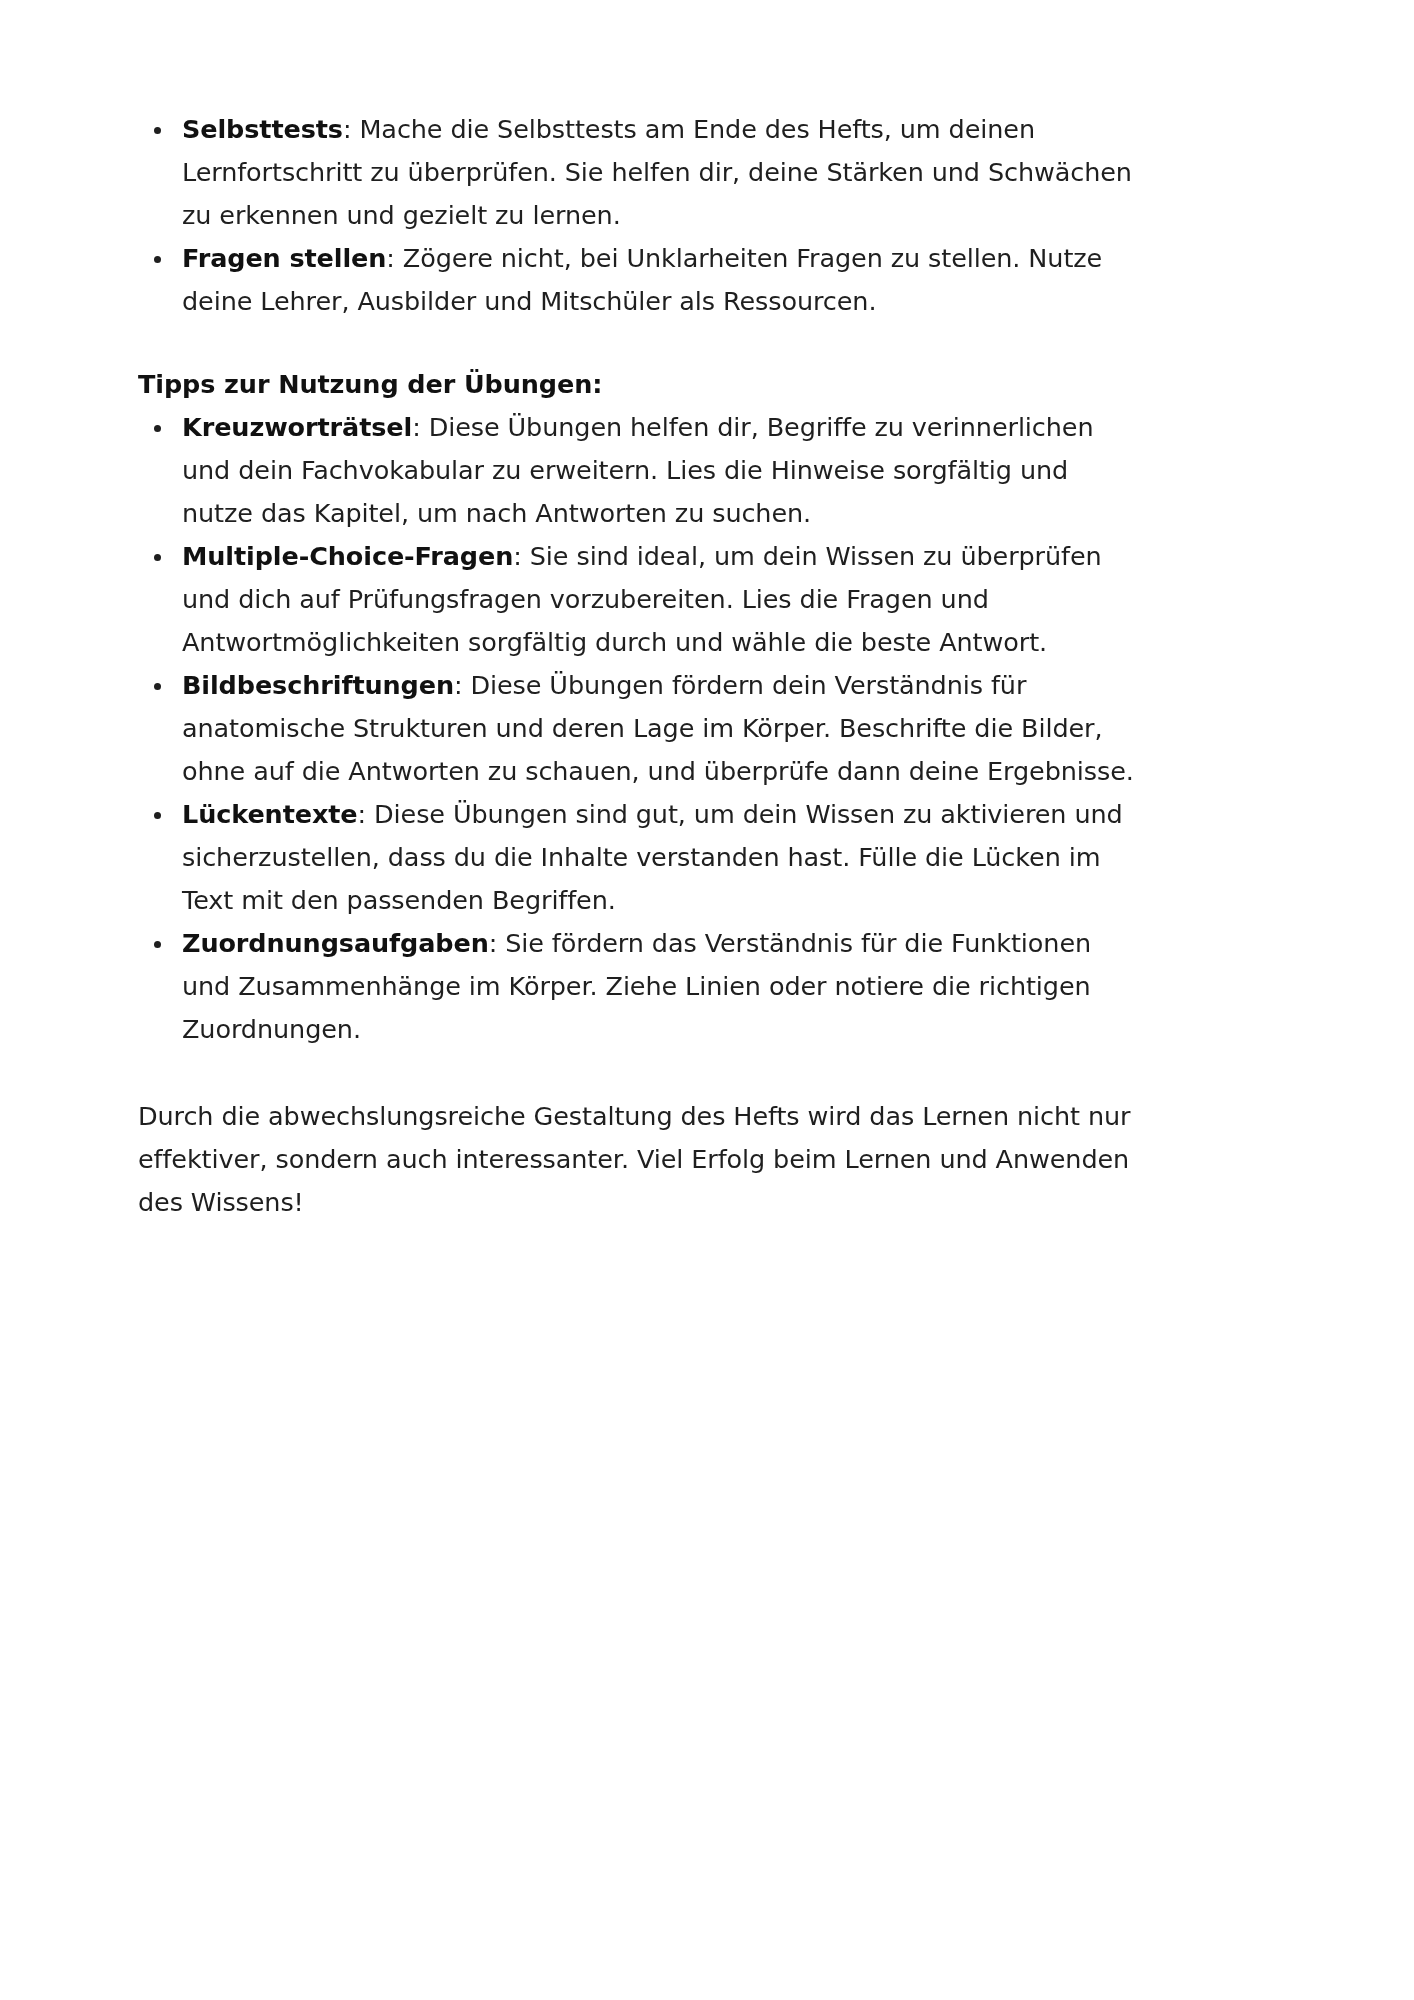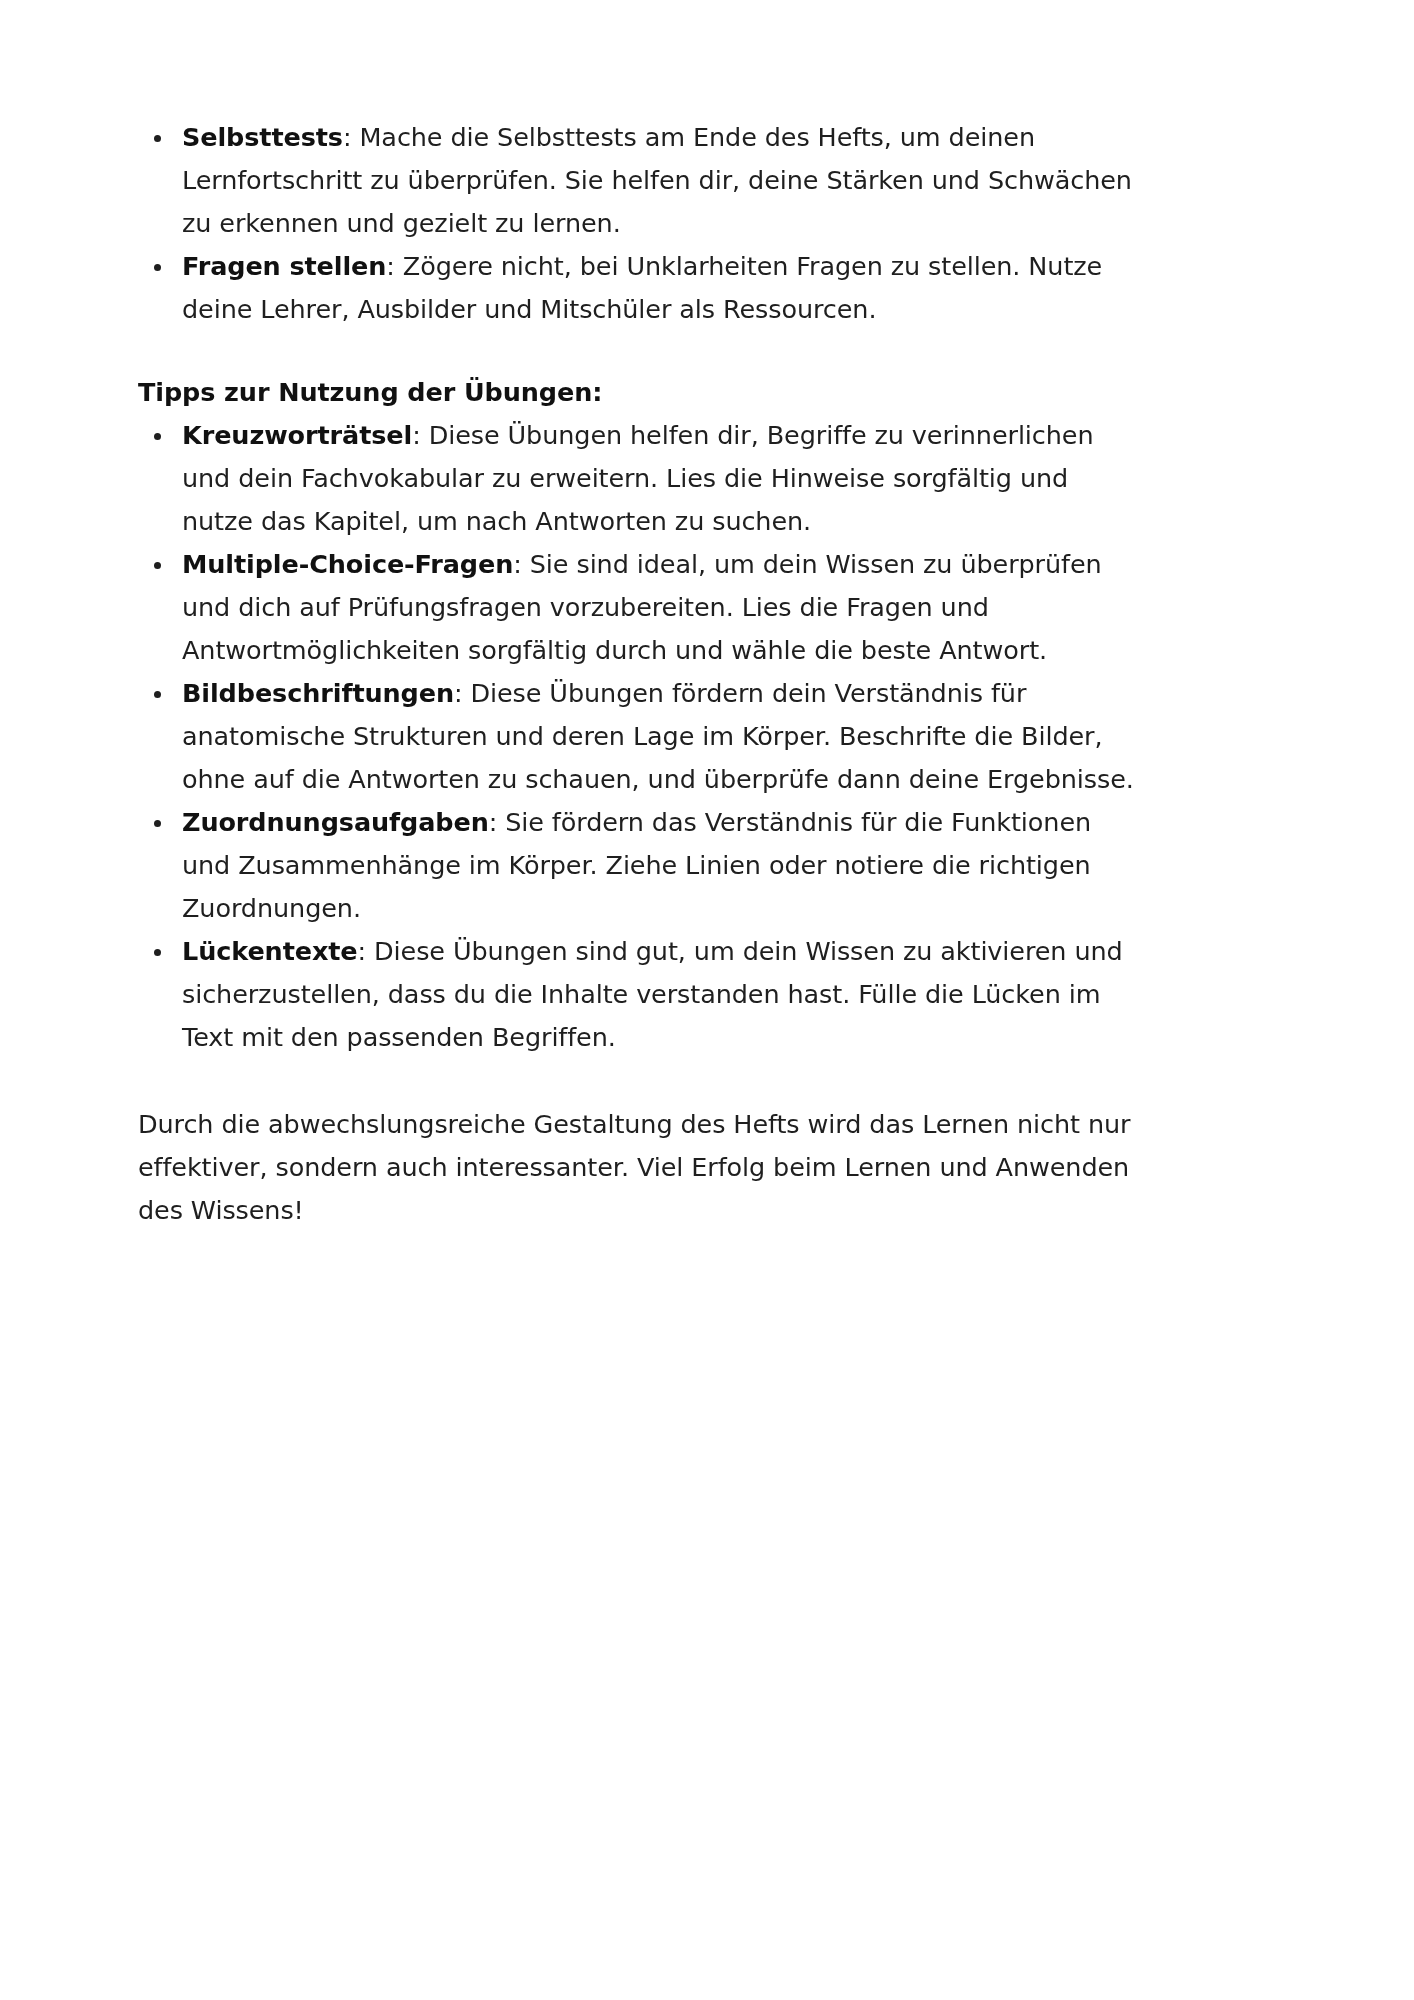--- a/index.html
+++ b/index.html
@@ -6,21 +6,21 @@
   html, body {
     margin: 0;
     padding: 0;
     background: #ffffff;
   }
   .page {
     position: relative;
     width: 1414px;
     height: 1544px;
     background: #ffffff;
-    margin: 16px auto;
+    margin: 8px auto;
     overflow: hidden;
     font-family: "DejaVu Sans", "Liberation Sans", sans-serif;
     color: #1b1b1b;
     box-sizing: border-box;
   }
   .content {
     position: absolute;
     left: 138px;
     top: 100px;
     width: 1000px;
@@ -116,24 +116,24 @@
       <li>
         <span class="term">Kreuzworträtsel</span><span class="rest">: Diese Übungen helfen dir, Begriffe zu verinnerlichen und dein Fachvokabular zu erweitern. Lies die Hinweise sorgfältig und nutze das Kapitel, um nach Antworten zu suchen.</span>
       </li>
       <li>
         <span class="term">Multiple-Choice-Fragen</span><span class="rest">: Sie sind ideal, um dein Wissen zu überprüfen und dich auf Prüfungsfragen vorzubereiten. Lies die Fragen und Antwortmöglichkeiten sorgfältig durch und wähle die beste Antwort.</span>
       </li>
       <li>
         <span class="term">Bildbeschriftungen</span><span class="rest">: Diese Übungen fördern dein Verständnis für anatomische Strukturen und deren Lage im Körper. Beschrifte die Bilder, ohne auf die Antworten zu schauen, und überprüfe dann deine Ergebnisse.</span>
       </li>
       <li>
-        <span class="term">Zuordnungsaufgaben</span><span class="rest">: Sie fördern das Verständnis für die Funktionen und Zusammenhänge im Körper. Ziehe Linien oder notiere die richtigen Zuordnungen.</span>
+        <span class="term">Lückentexte</span><span class="rest">: Diese Übungen sind gut, um dein Wissen zu aktivieren und sicherzustellen, dass du die Inhalte verstanden hast. Fülle die Lücken im Text mit den passenden Begriffen.</span>
       </li>
       <li>
-        <span class="term">Lückentexte</span><span class="rest">: Diese Übungen sind gut, um dein Wissen zu aktivieren und sicherzustellen, dass du die Inhalte verstanden hast. Fülle die Lücken im Text mit den passenden Begriffen.</span>
+        <span class="term">Zuordnungsaufgaben</span><span class="rest">: Sie fördern das Verständnis für die Funktionen und Zusammenhänge im Körper. Ziehe Linien oder notiere die richtigen Zuordnungen.</span>
       </li>
     </ul>
 
     <div class="gap-after-list"></div>
 
     <p class="closing">Durch die abwechslungsreiche Gestaltung des Hefts wird das Lernen nicht nur effektiver, sondern auch interessanter. Viel Erfolg beim Lernen und Anwenden des Wissens!</p>
 
   </div>
 
   <div class="footer">@Pflegewissen2go</div>

